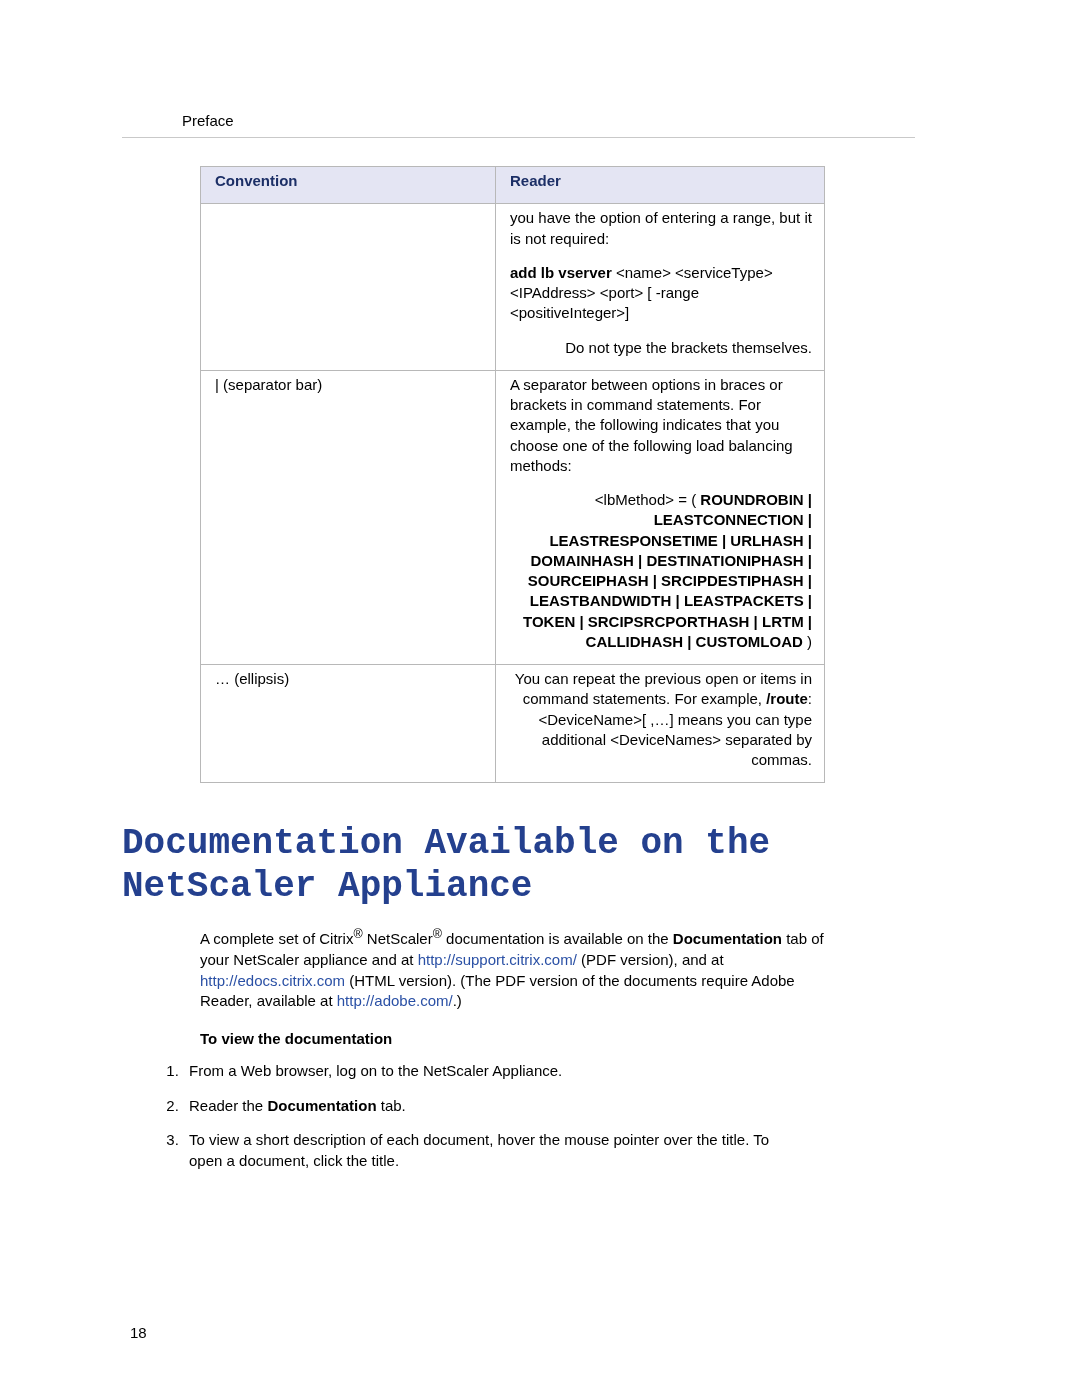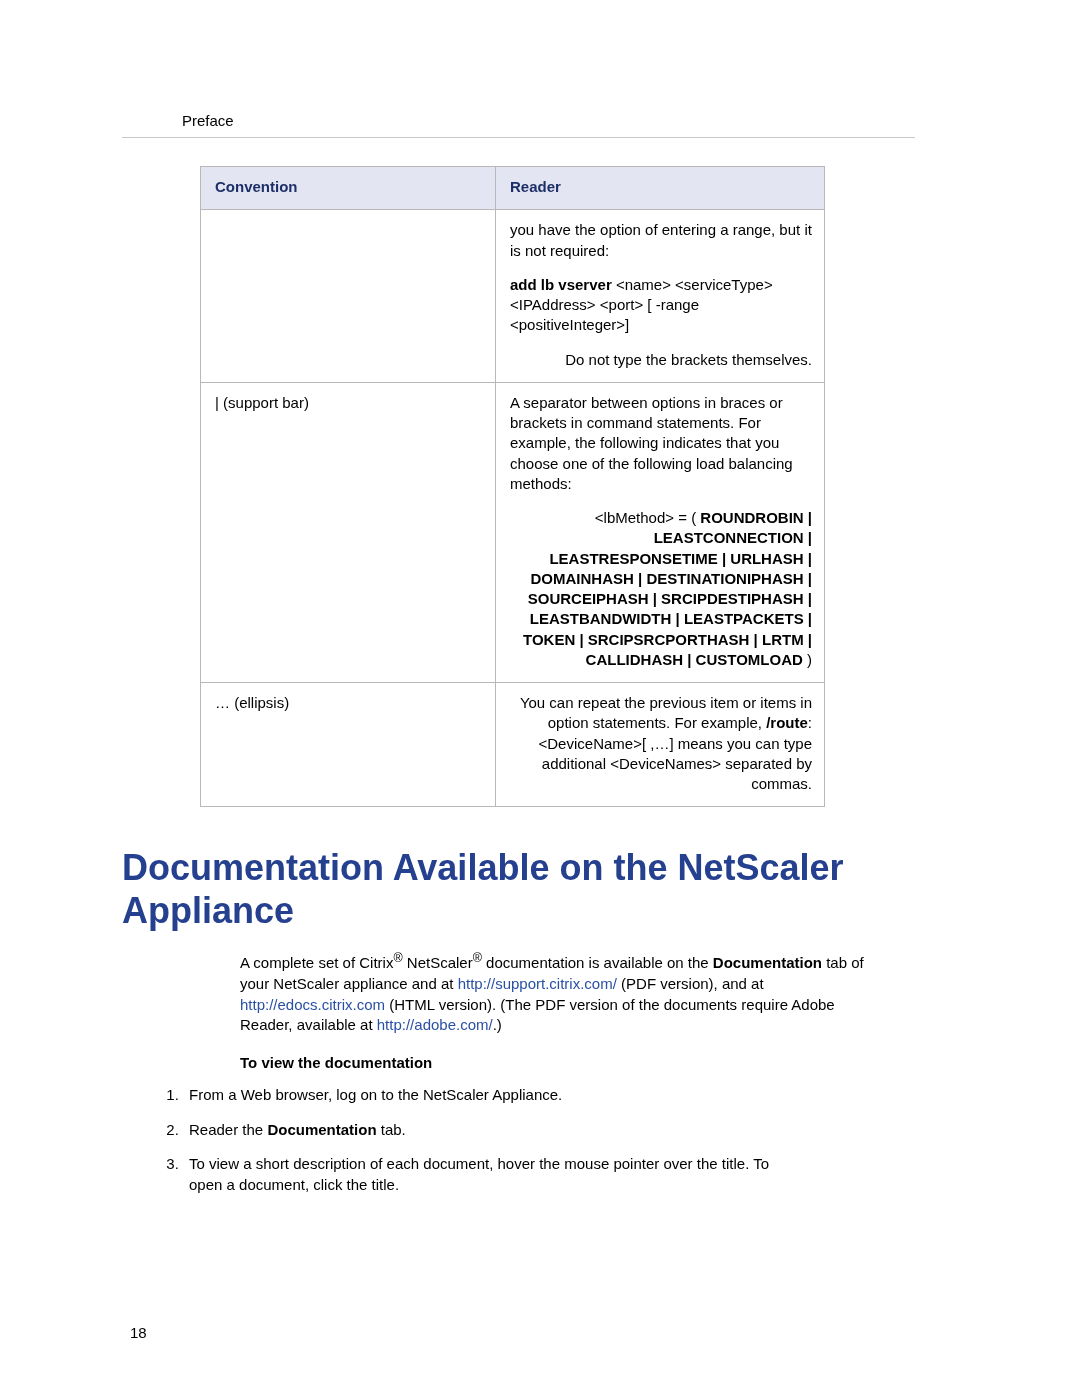--- a/index.html
+++ b/index.html
@@ -37,40 +37,40 @@
     background: #e4e5f3;
     border-bottom: 1px solid #b8b8b8;
   }
   .tbl-row {
     display: flex;
     border-bottom: 1px solid #b8b8b8;
   }
   .tbl-row:last-child { border-bottom: none; }
   .cell {
     box-sizing: border-box;
-    padding: 10px 12px 12px 14px;
+    padding: 4px 12px 12px 14px;
     font-size: 15px;
     line-height: 1.35;
   }
   .col-conv { width: 295px; border-right: 1px solid #b8b8b8; }
   .col-mean { width: 328px; }
   .hcell { font-weight: bold; color: #1c2f66; font-size: 15px; }
   .cell p { margin: 0 0 14px 0; }
   .cell p:last-child { margin-bottom: 0; text-align: right; }
   .bold { font-weight: bold; }
   .heading {
     margin: 40px 0 18px 0;
-    font-family: Liberation Sans, sans-serif;
+    font-family: Liberation Mono, monospace;
     font-weight: bold;
     font-size: 36px;
     line-height: 1.18;
     color: #24408e;
   }
   .body-para, .subheading, .list {
-    margin-left: 118px;
+    margin-left: 78px;
     width: 625px;
   }
   .body-para {
     font-size: 15px;
     line-height: 1.38;
     margin-bottom: 18px;
   }
   .link { color: #2a50a5; text-decoration: none; }
   .subheading { font-weight: bold; font-size: 15px; margin-bottom: 14px; margin-top: 6px; }
   .list { padding-left: 24px; margin: 0; }
@@ -105,31 +105,31 @@
     <div class="tbl-row">
       <div class="cell col-conv"></div>
       <div class="cell col-mean">
         <p>you have the option of entering a range, but it is not required:</p>
         <p><span class="bold">add lb vserver</span><span> &lt;name&gt; &lt;serviceType&gt; &lt;IPAddress&gt; &lt;port&gt; [ -range &lt;positiveInteger&gt;]</span></p>
         <p>Do not type the brackets themselves.</p>
       </div>
     </div>
 
     <div class="tbl-row">
-      <div class="cell col-conv">| (support bar)</div>
+      <div class="cell col-conv">| (separator bar)</div>
       <div class="cell col-mean">
         <p>A separator between options in braces or brackets in command statements. For example, the following indicates that you choose one of the following load balancing methods:</p>
         <p><span>&lt;lbMethod&gt; = ( </span><span class="bold">ROUNDROBIN | LEASTCONNECTION | LEASTRESPONSETIME | URLHASH | DOMAINHASH | DESTINATIONIPHASH | SOURCEIPHASH | SRCIPDESTIPHASH | LEASTBANDWIDTH | LEASTPACKETS | TOKEN | SRCIPSRCPORTHASH | LRTM | CALLIDHASH | CUSTOMLOAD</span><span> )</span></p>
       </div>
     </div>
 
     <div class="tbl-row">
       <div class="cell col-conv">… (ellipsis)</div>
       <div class="cell col-mean">
-        <p><span>You can repeat the previous item or items in option statements. For example, </span><span class="bold">/route</span><span>:&lt;DeviceName&gt;[ ,…] means you can type additional &lt;DeviceNames&gt; separated by commas.</span></p>
+        <p><span>You can repeat the previous open or items in command statements. For example, </span><span class="bold">/route</span><span>:&lt;DeviceName&gt;[ ,…] means you can type additional &lt;DeviceNames&gt; separated by commas.</span></p>
       </div>
     </div>
   </div>
 
   <h1 class="heading">Documentation Available on the NetScaler Appliance</h1>
 
   <p class="body-para">
     <span>A complete set of Citrix</span><sup>®</sup><span> NetScaler</span><sup>®</sup><span> documentation is available on the </span><span class="bold">Documentation</span><span> tab of your NetScaler appliance and at </span><a href="#" class="link">http://support.citrix.com/</a><span> (PDF version), and at </span><a href="#" class="link">http://edocs.citrix.com</a><span> (HTML version). (The PDF version of the documents require Adobe Reader, available at </span><a href="#" class="link">http://adobe.com/</a><span>.)</span>
   </p>
 

